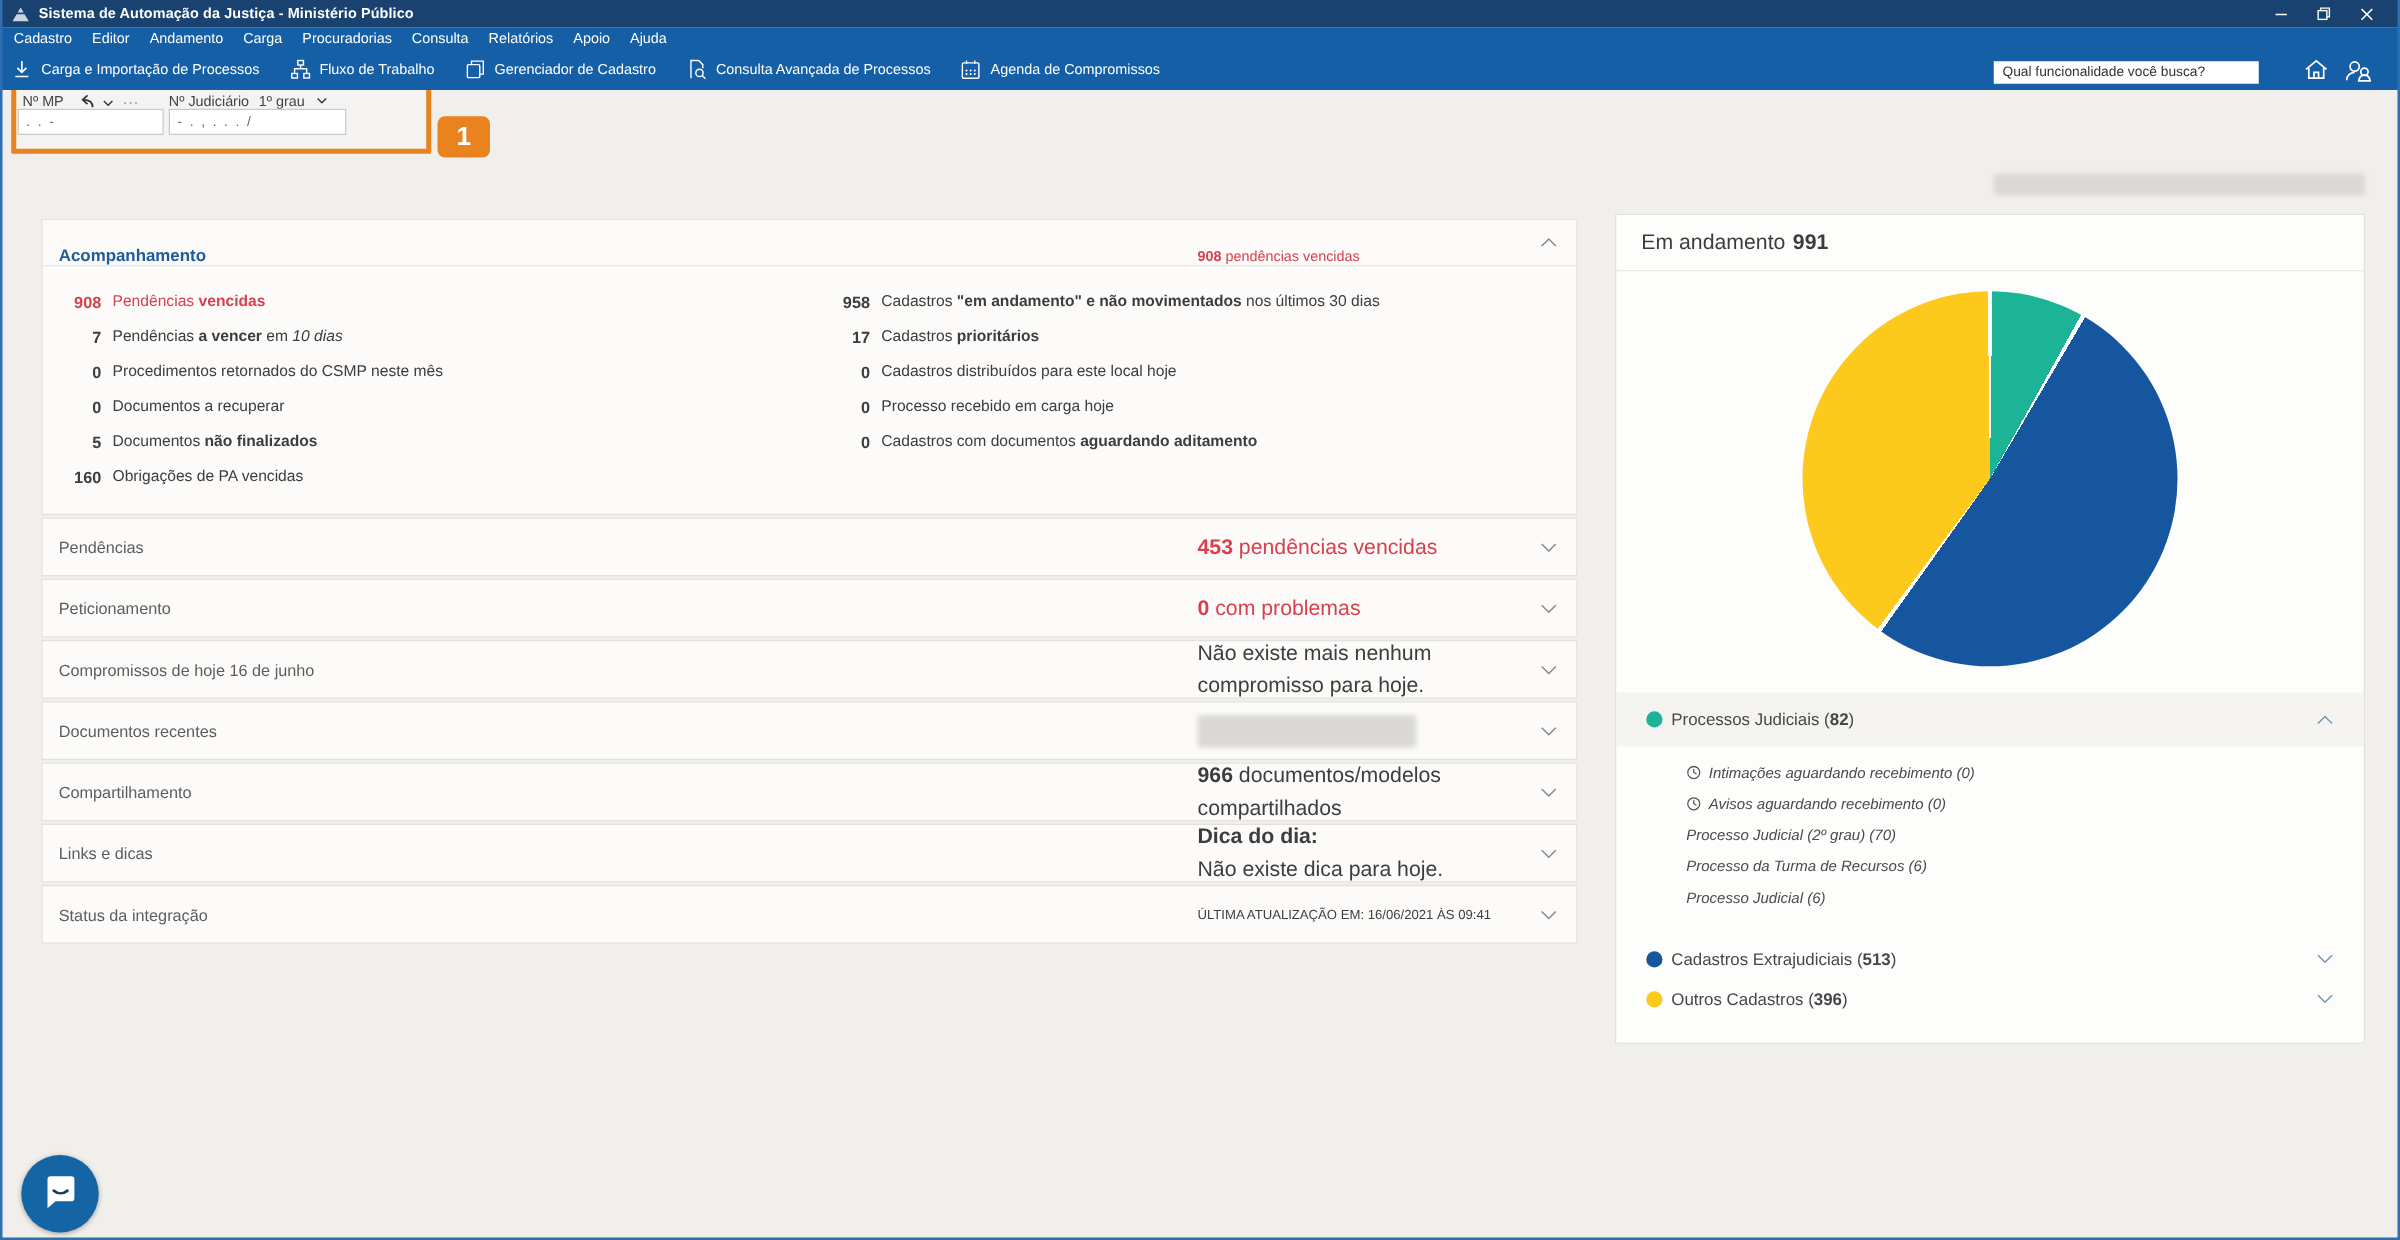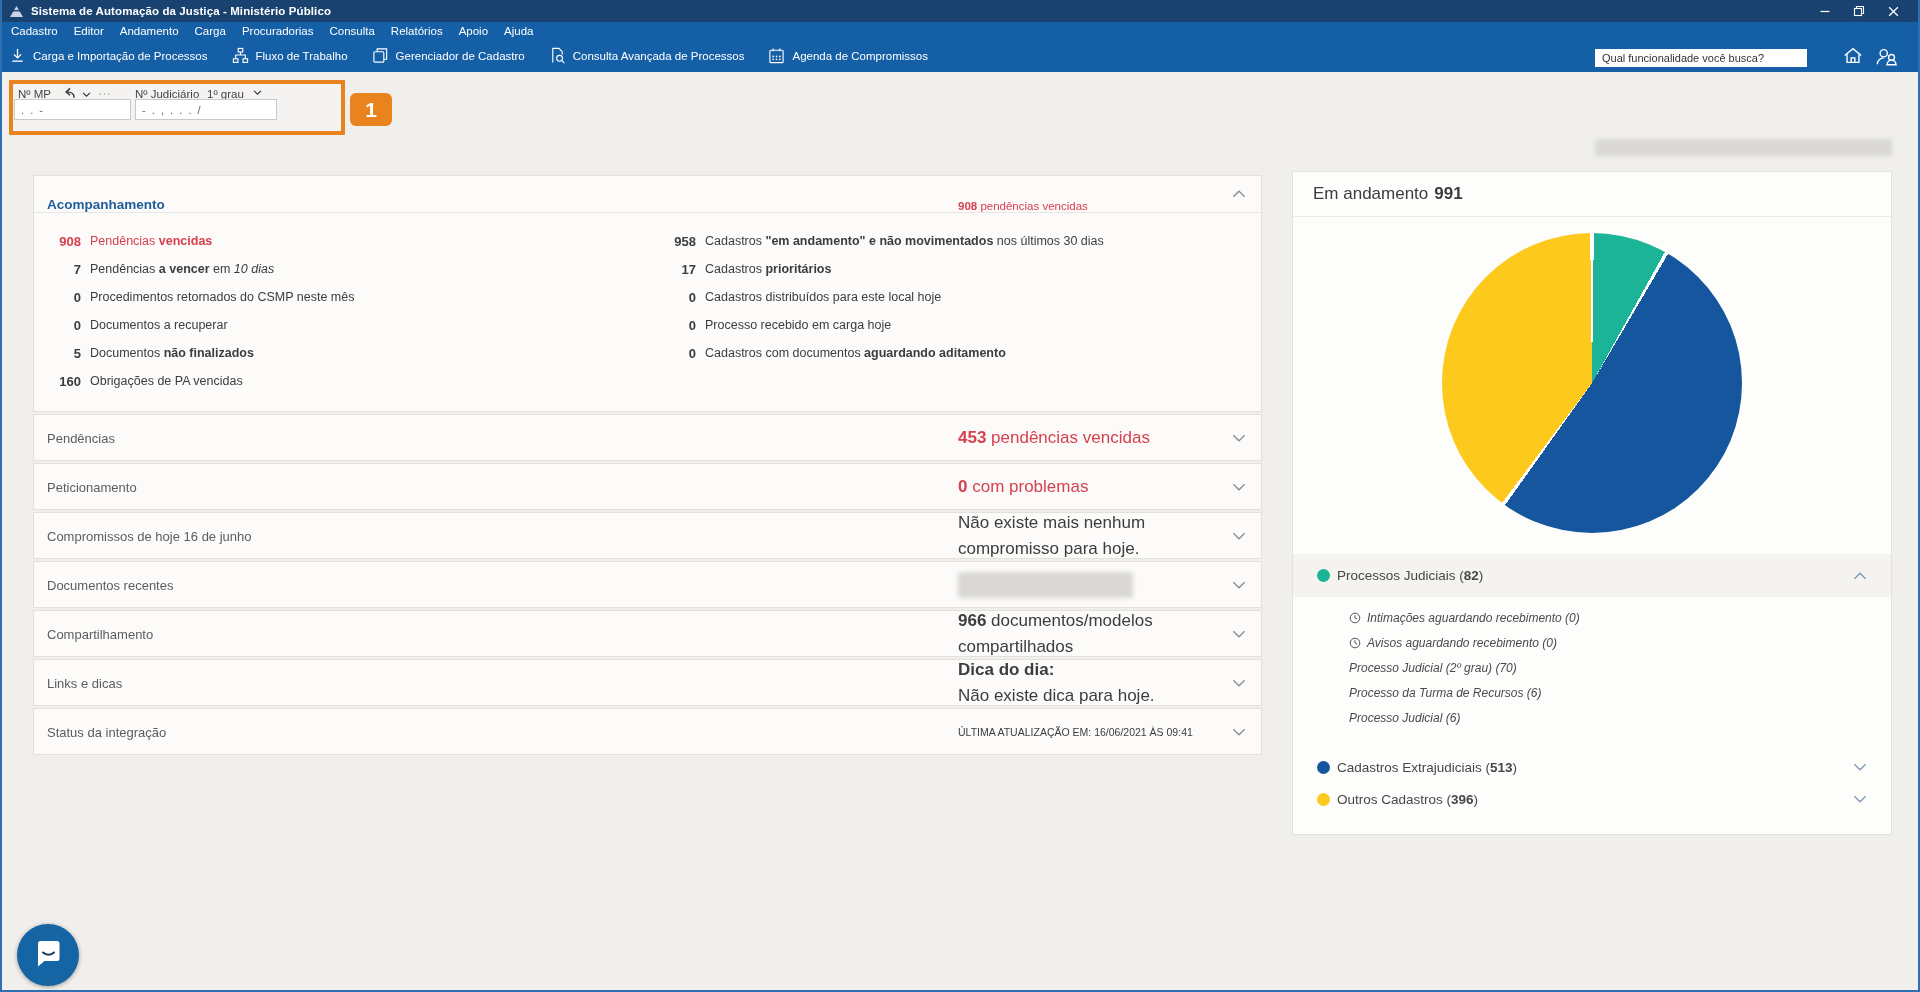--- a/index.html
+++ b/index.html
@@ -24,21 +24,21 @@
   .tb-btn{display:flex;align-items:center;gap:7px;margin-right:24px;font-size:11.5px;white-space:nowrap;cursor:default}
   .tb-ic{display:flex;align-items:center}
   .tb-search{position:absolute;left:1595px;top:9px;width:212px;height:18px;border:none;
              font-size:11px;padding:1px 7px;font-family:"Liberation Sans",sans-serif;color:#222;box-sizing:border-box}
   .tb-search::placeholder{color:#333;opacity:1}
   .bar-icon{position:absolute;top:5px;color:#fff;display:flex}
   #home-ic{left:1842px}
   #users-ic{left:1874px}
 
   
-  .lookup{position:absolute;left:9px;top:80px;width:336px;height:55px;border:4px solid #e8831d;
+  .lookup{position:absolute;left:9px;top:68px;width:336px;height:55px;border:4px solid #e8831d;
           border-radius:1px;background:#f4f3f1;box-sizing:border-box;z-index:5}
   .lk-label{position:absolute;font-size:11.5px;color:#444;white-space:nowrap}
   .lk-ic{position:absolute;color:#333;display:flex;cursor:default}
   .lk-dots{position:absolute;color:#a8a8a8;font-size:13px;cursor:default}
   .lk-input{position:absolute;top:15px;height:21px;border:1px solid #cbc9c6;background:#fff;
             font-size:11px;color:#666;padding:0 6px;box-sizing:border-box;font-family:"Liberation Sans",sans-serif}
   .badge1{position:absolute;left:350px;top:93px;width:42px;height:33px;background:#e8831d;border-radius:6px;
           color:#fff;font-weight:bold;font-size:21px;display:flex;align-items:center;justify-content:center;z-index:5}
 
   

